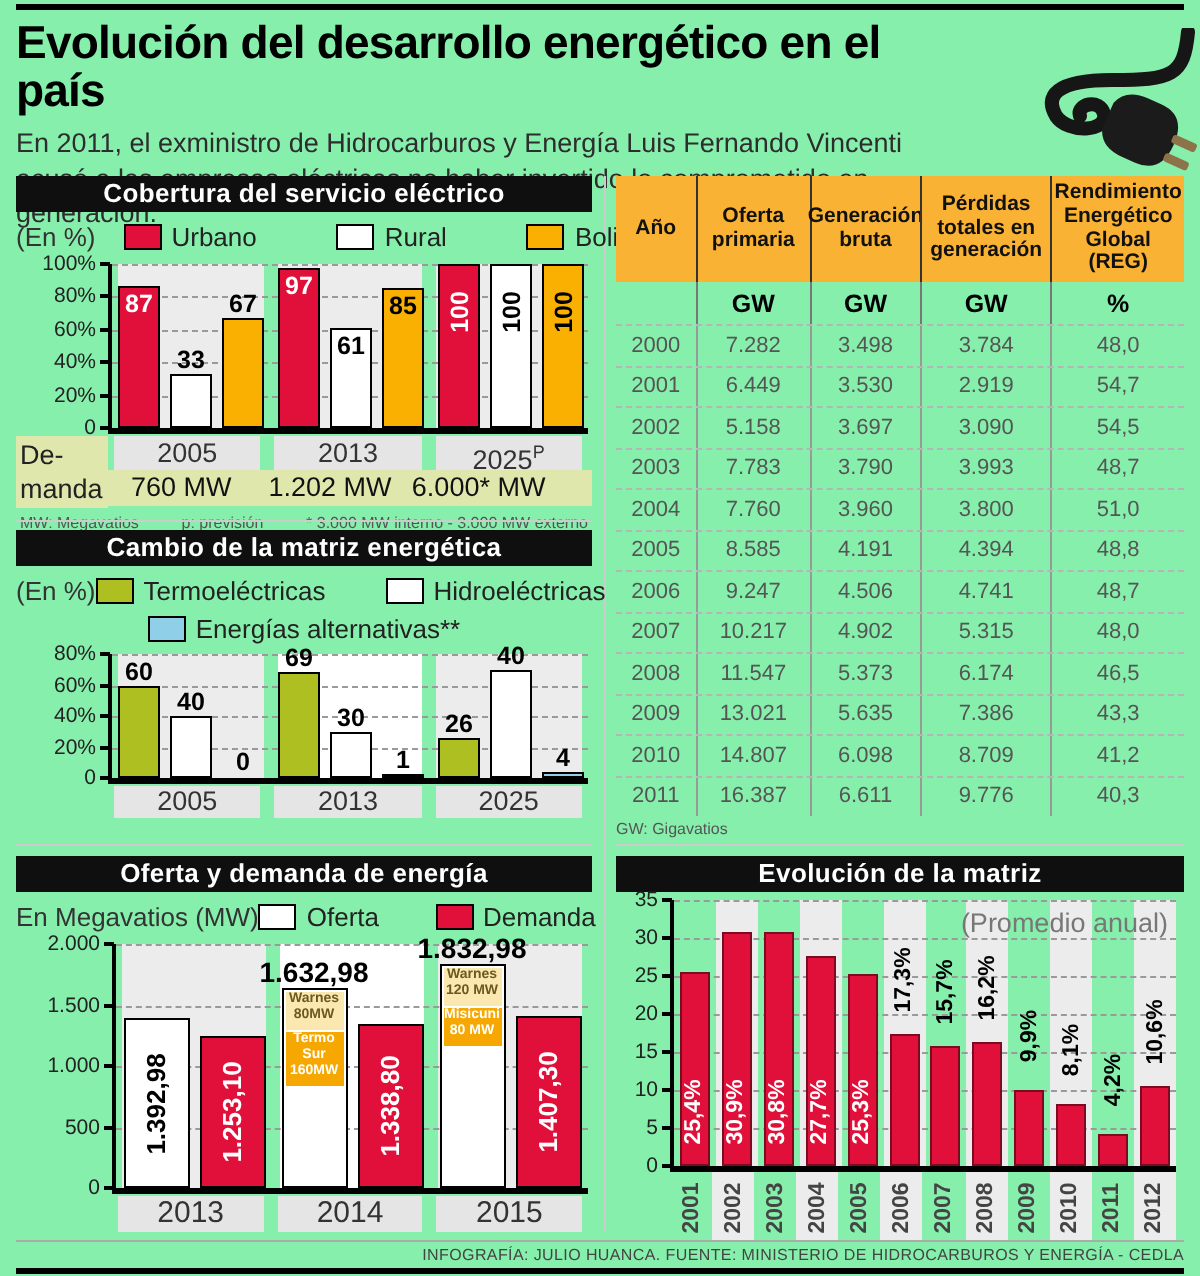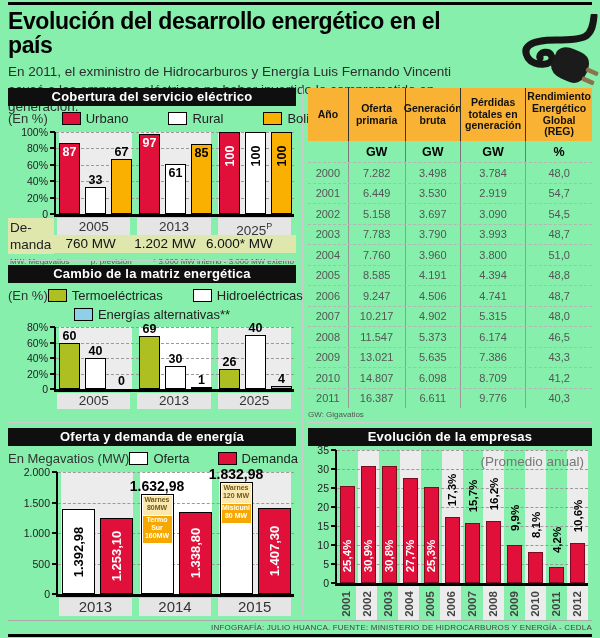--- a/index.html
+++ b/index.html
@@ -512,21 +512,21 @@
             <div class="td" style="width: 23%;">9.776</div>
             <div class="td" style="width: 23.5%;">40,3</div>
           </div>
         </div>
       <div class="tfoot">GW: Gigavatios</div>
     </div>
 
     <div class="hdiv" style="top:334px;"></div>
 
     <div class="panel" style="top:340px;">
-      <div class="phead">Evolución de la empresas</div>
+      <div class="phead">Evolución de la matriz</div>
       <div class="plot" id="plot-res">
         <span class="annot">(Promedio anual)</span>
       <div class="layer tight">
             <div class="bandcol" style="background: transparent;"></div>
             <div class="bandcol" style="background: rgb(236, 236, 236);"></div>
             <div class="bandcol" style="background: transparent;"></div>
             <div class="bandcol" style="background: rgb(236, 236, 236);"></div>
             <div class="bandcol" style="background: transparent;"></div>
             <div class="bandcol" style="background: rgb(236, 236, 236);"></div>
             <div class="bandcol" style="background: transparent;"></div>

